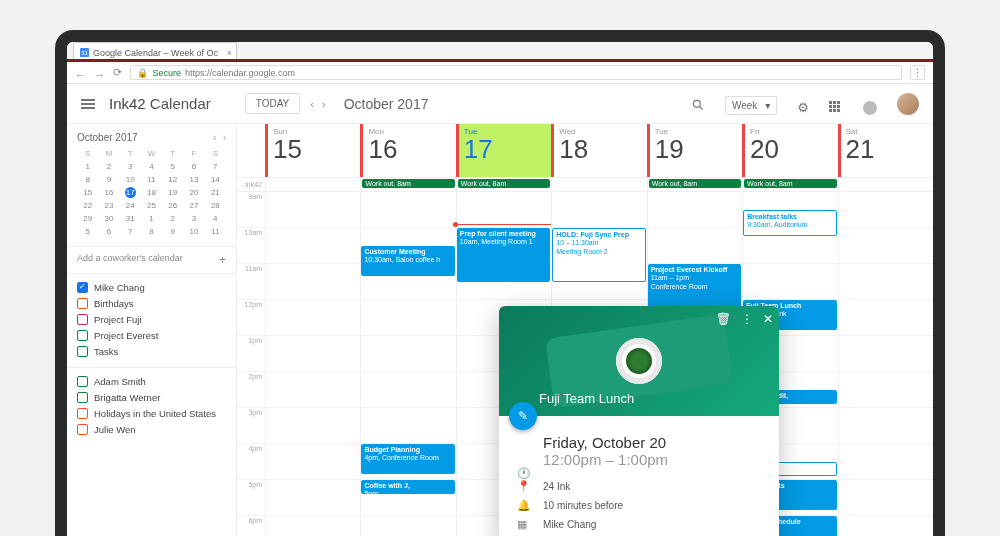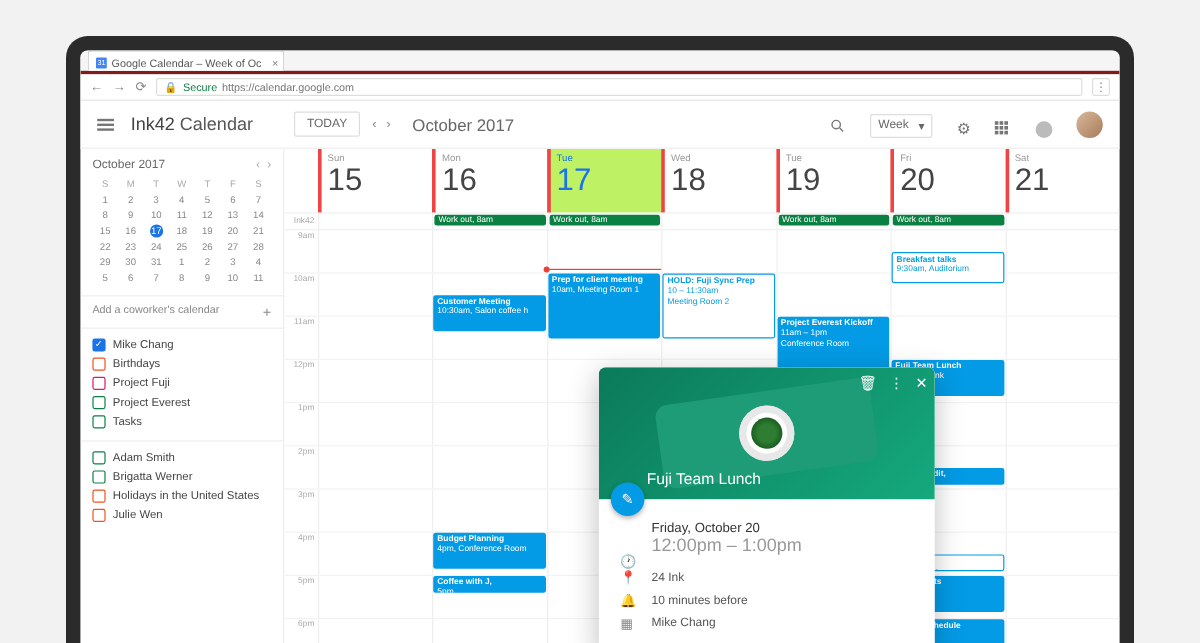--- a/index.html
+++ b/index.html
@@ -68,21 +68,21 @@
 .now-line{position:absolute;left:0;right:0;height:1px;background:#ea4335}
 .now-line::before{content:"";position:absolute;left:-3px;top:-2px;width:5px;height:5px;border-radius:50%;background:#ea4335}
 .popup{position:absolute;left:262px;top:182px;width:280px;background:#fff;border-radius:6px;box-shadow:0 6px 24px rgba(0,0,0,.25);z-index:20;overflow:hidden}
 .popup-hero{height:110px;background:linear-gradient(135deg,#0b7a5a,#15a97d);position:relative;padding:10px}
 .popup-actions{position:absolute;top:6px;right:6px;display:flex;gap:10px;color:#fff;font-size:12px}
 .popup-title{position:absolute;bottom:10px;left:40px;color:#fff;font-size:13px}
 .popup-edit{position:absolute;left:10px;bottom:-14px;width:28px;height:28px;border-radius:50%;background:#039be5;color:#fff;display:flex;align-items:center;justify-content:center;font-size:12px;box-shadow:0 2px 4px rgba(0,0,0,.3)}
 .popup-body{padding:18px 14px 12px 44px;font-size:10px;color:#555}
 .popup-body .line{display:flex;align-items:center;gap:10px;margin-bottom:8px;position:relative}
 .popup-body .ico{position:absolute;left:-26px;color:#888;font-size:11px}
-.popup-date{font-size:11px;color:#333}
+.popup-date{font-size:15px;color:#333}
 .popup-time{font-size:15px;color:#999;margin-bottom:5px}
 .hero-plate{position:absolute;left:50%;top:50%;transform:translate(-50%,-50%) rotate(-8deg);width:180px;height:70px;background:#1e9c77;border-radius:10px}
 .hero-bowl{position:absolute;left:50%;top:50%;transform:translate(-50%,-50%);width:46px;height:46px;border-radius:50%;background:#fff;box-shadow:inset 0 0 0 6px #e8e8e8}
 .hero-bowl::after{content:"";position:absolute;inset:10px;border-radius:50%;background:radial-gradient(circle,#2e7d32 40%,#1b5e20 70%)}
 </style>
 </head>
 <body>
 
 <div class="laptop">
   <div class="chrome-bar">

